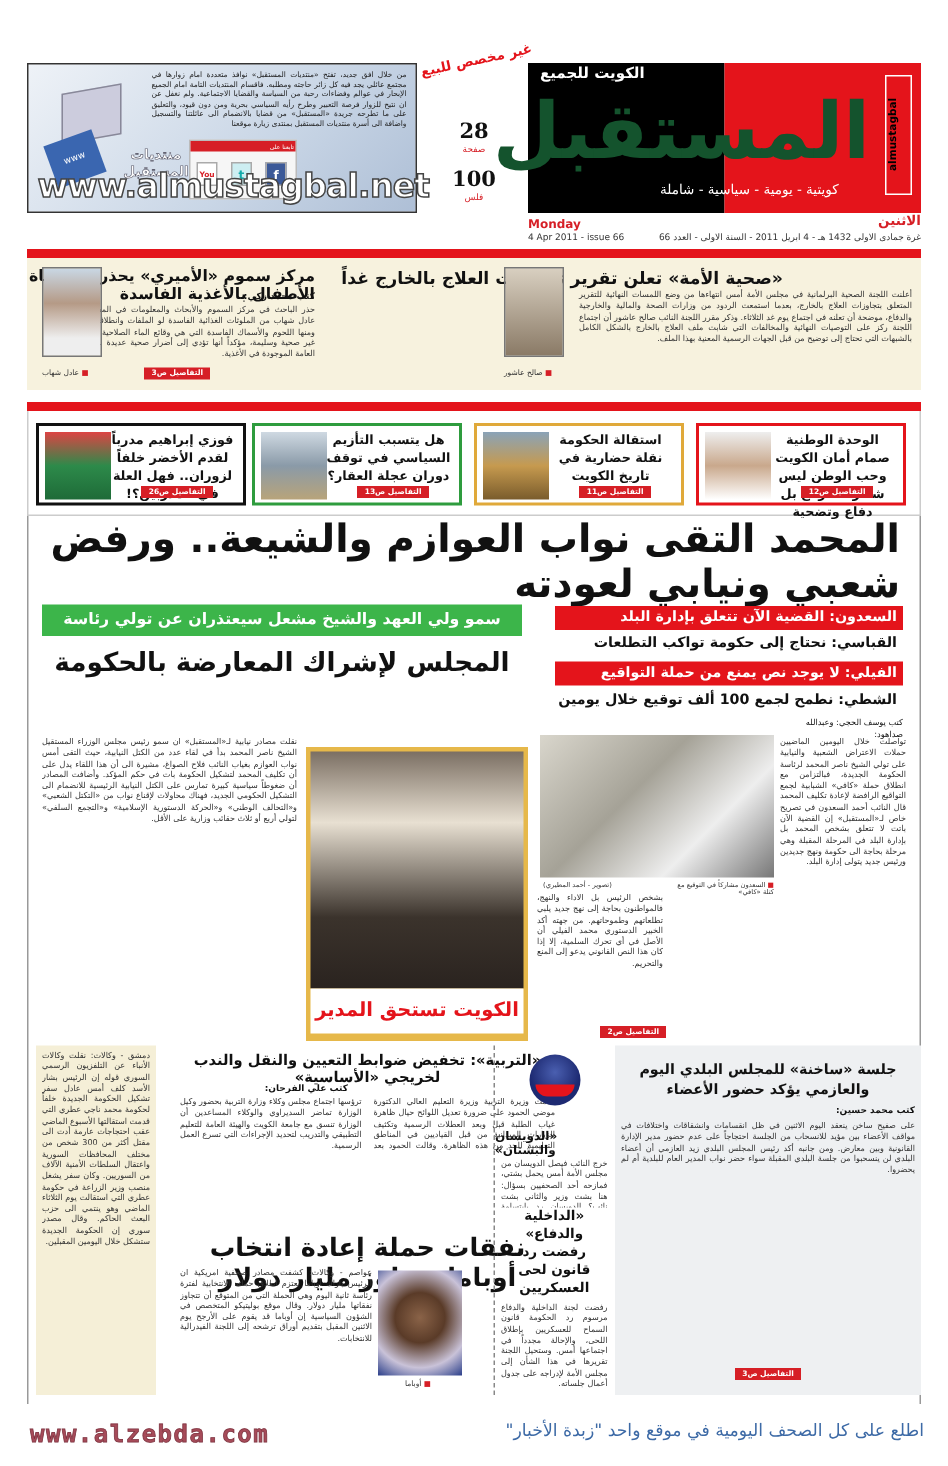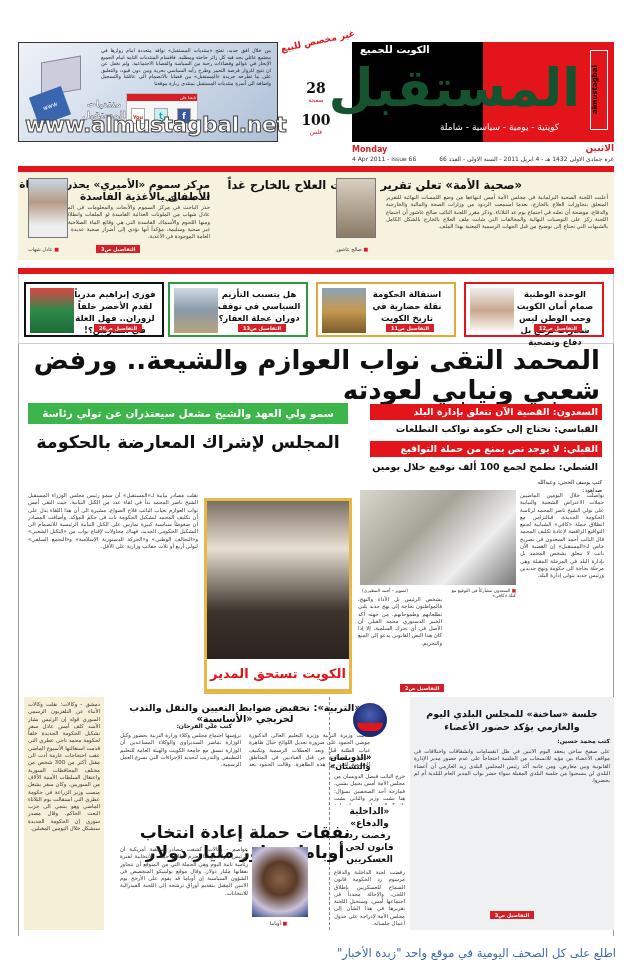--- a/index.html
+++ b/index.html
@@ -197,14 +197,15 @@
 </div>
 
 <div class="abs council">
   <div class="h" style="margin-top:6px">جلسة «ساخنة» للمجلس البلدي اليوم والعازمي يؤكد حضور الأعضاء</div>
   <div style="font-size:6px;font-weight:bold;direction:rtl;margin:4px 0">كتب محمد حسين:</div>
   <div class="bodytxt" style="height:150px;overflow:hidden">على صفيح ساخن ينعقد اليوم الاثنين في ظل انقسامات وانشقاقات واختلافات في مواقف الأعضاء بين مؤيد للانسحاب من الجلسة احتجاجاً على عدم حضور مدير الإدارة القانونية وبين معارض. ومن جانبه أكد رئيس المجلس البلدي زيد العازمي أن أعضاء البلدي لن ينسحبوا من جلسة البلدي المقبلة سواء حضر نواب المدير العام للبلدية أم لم يحضروا.</div>
   <div style="text-align:center;margin-top:4px"><span class="more">التفاصيل ص3</span></div>
 </div>
 
 <div class="abs footer">
+  <div class="site">www.alzebda.com</div>
   <div class="slogan">اطلع على كل الصحف اليومية في موقع واحد "زبدة الأخبار"</div>
 </div>
 
 </body></html>

